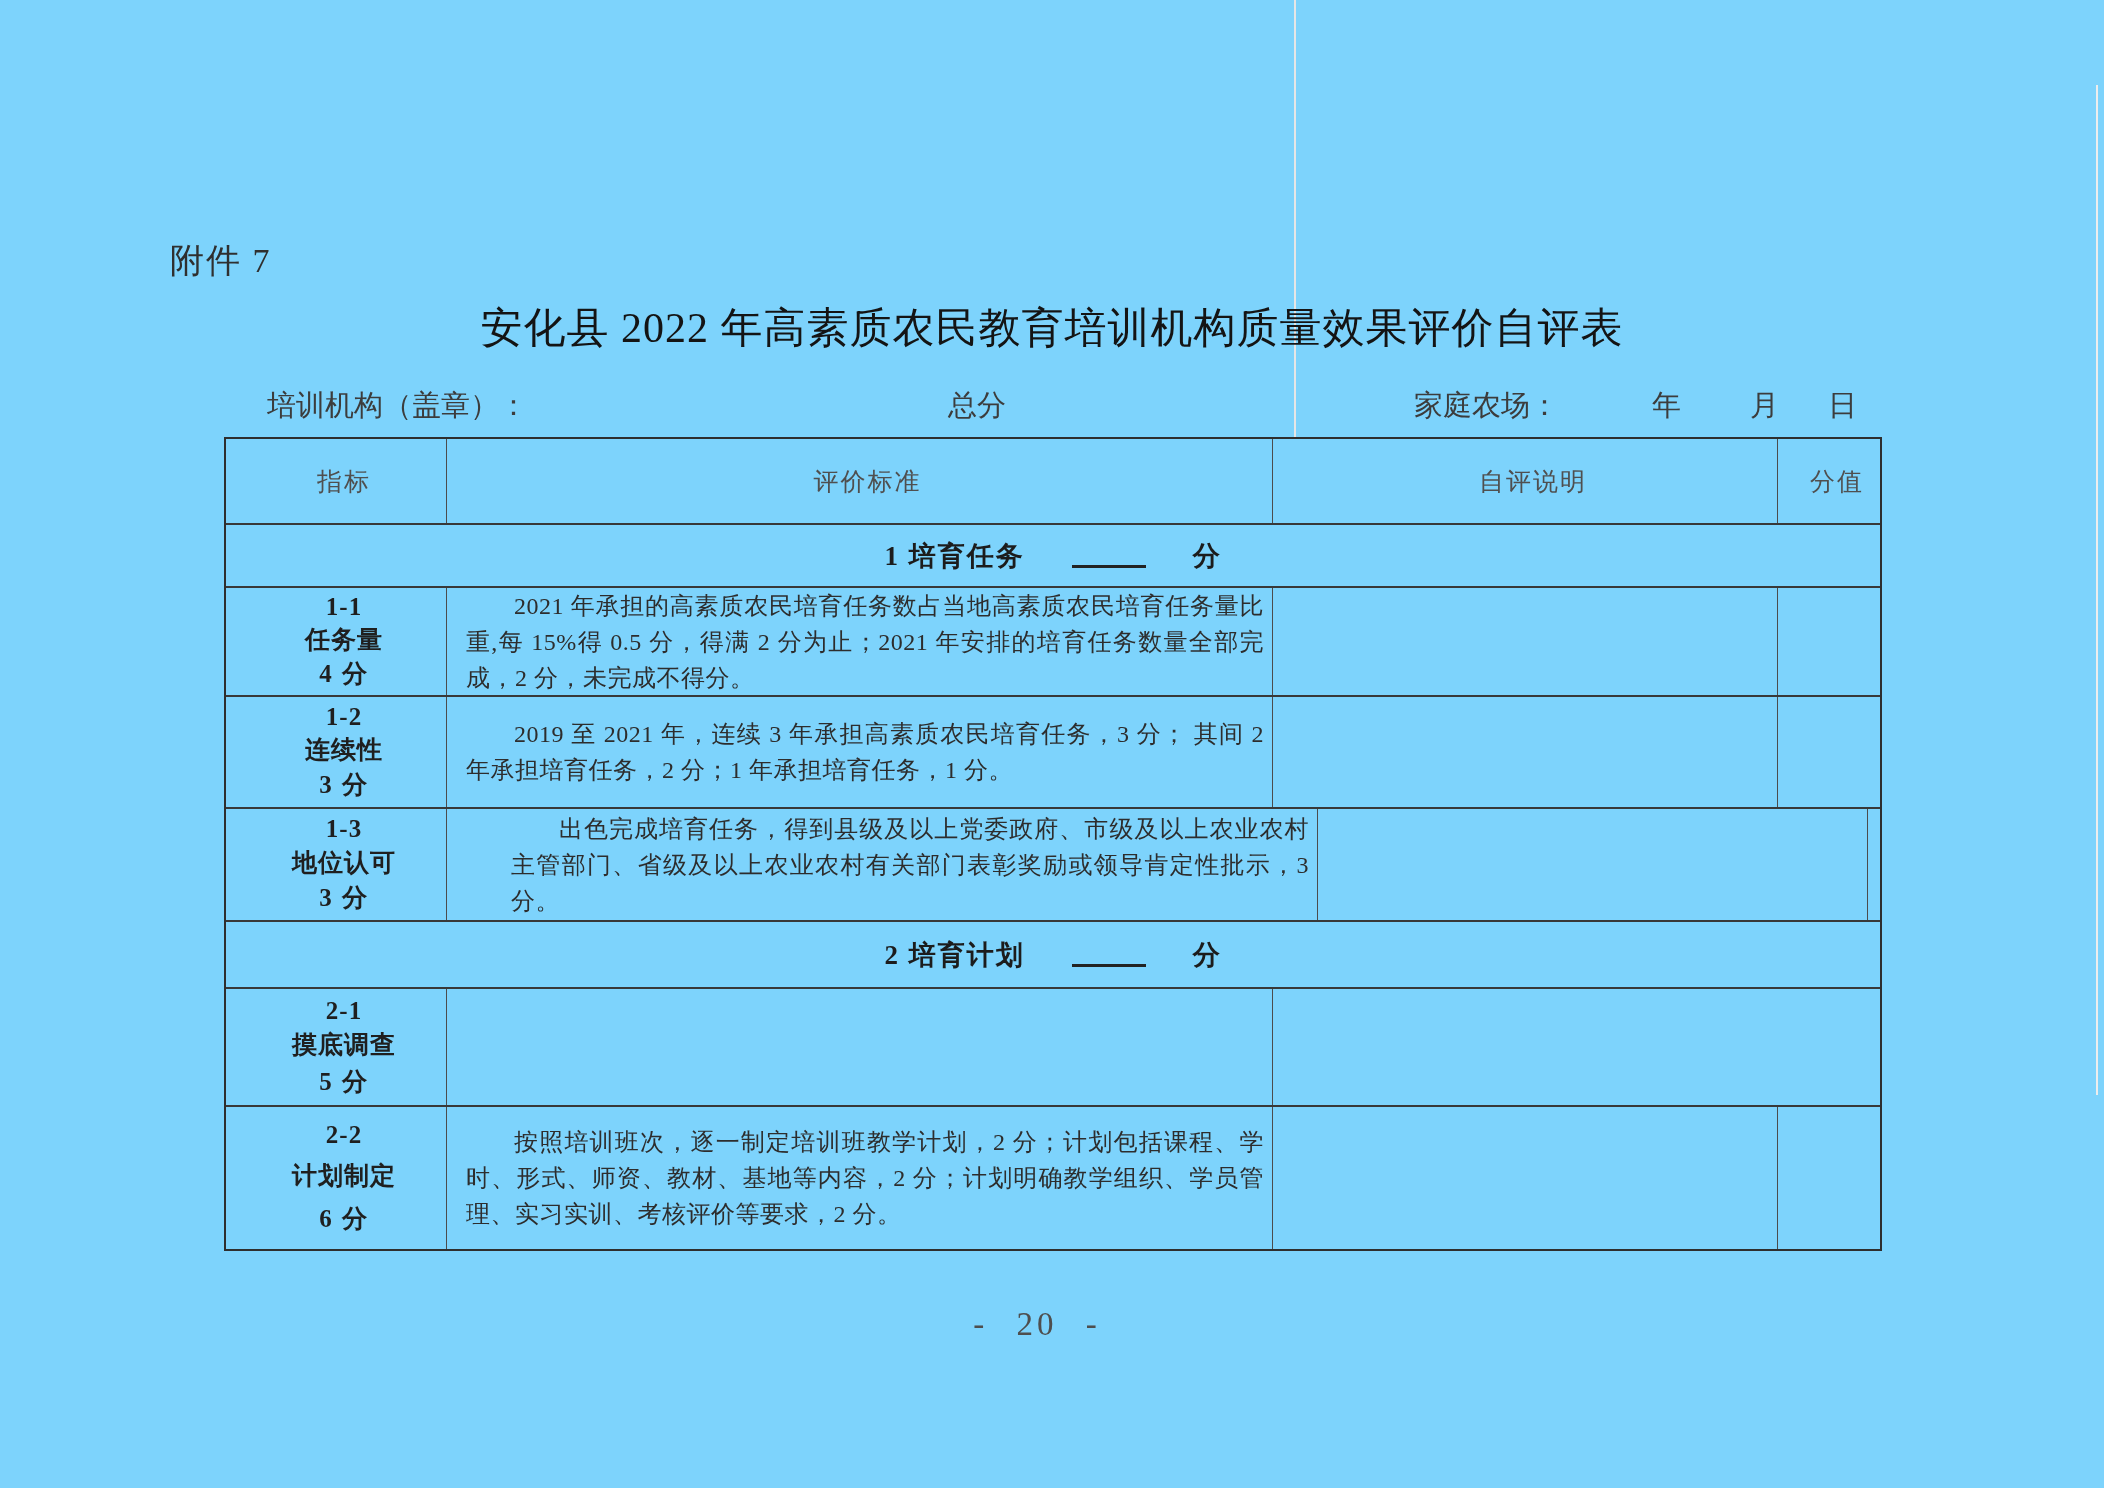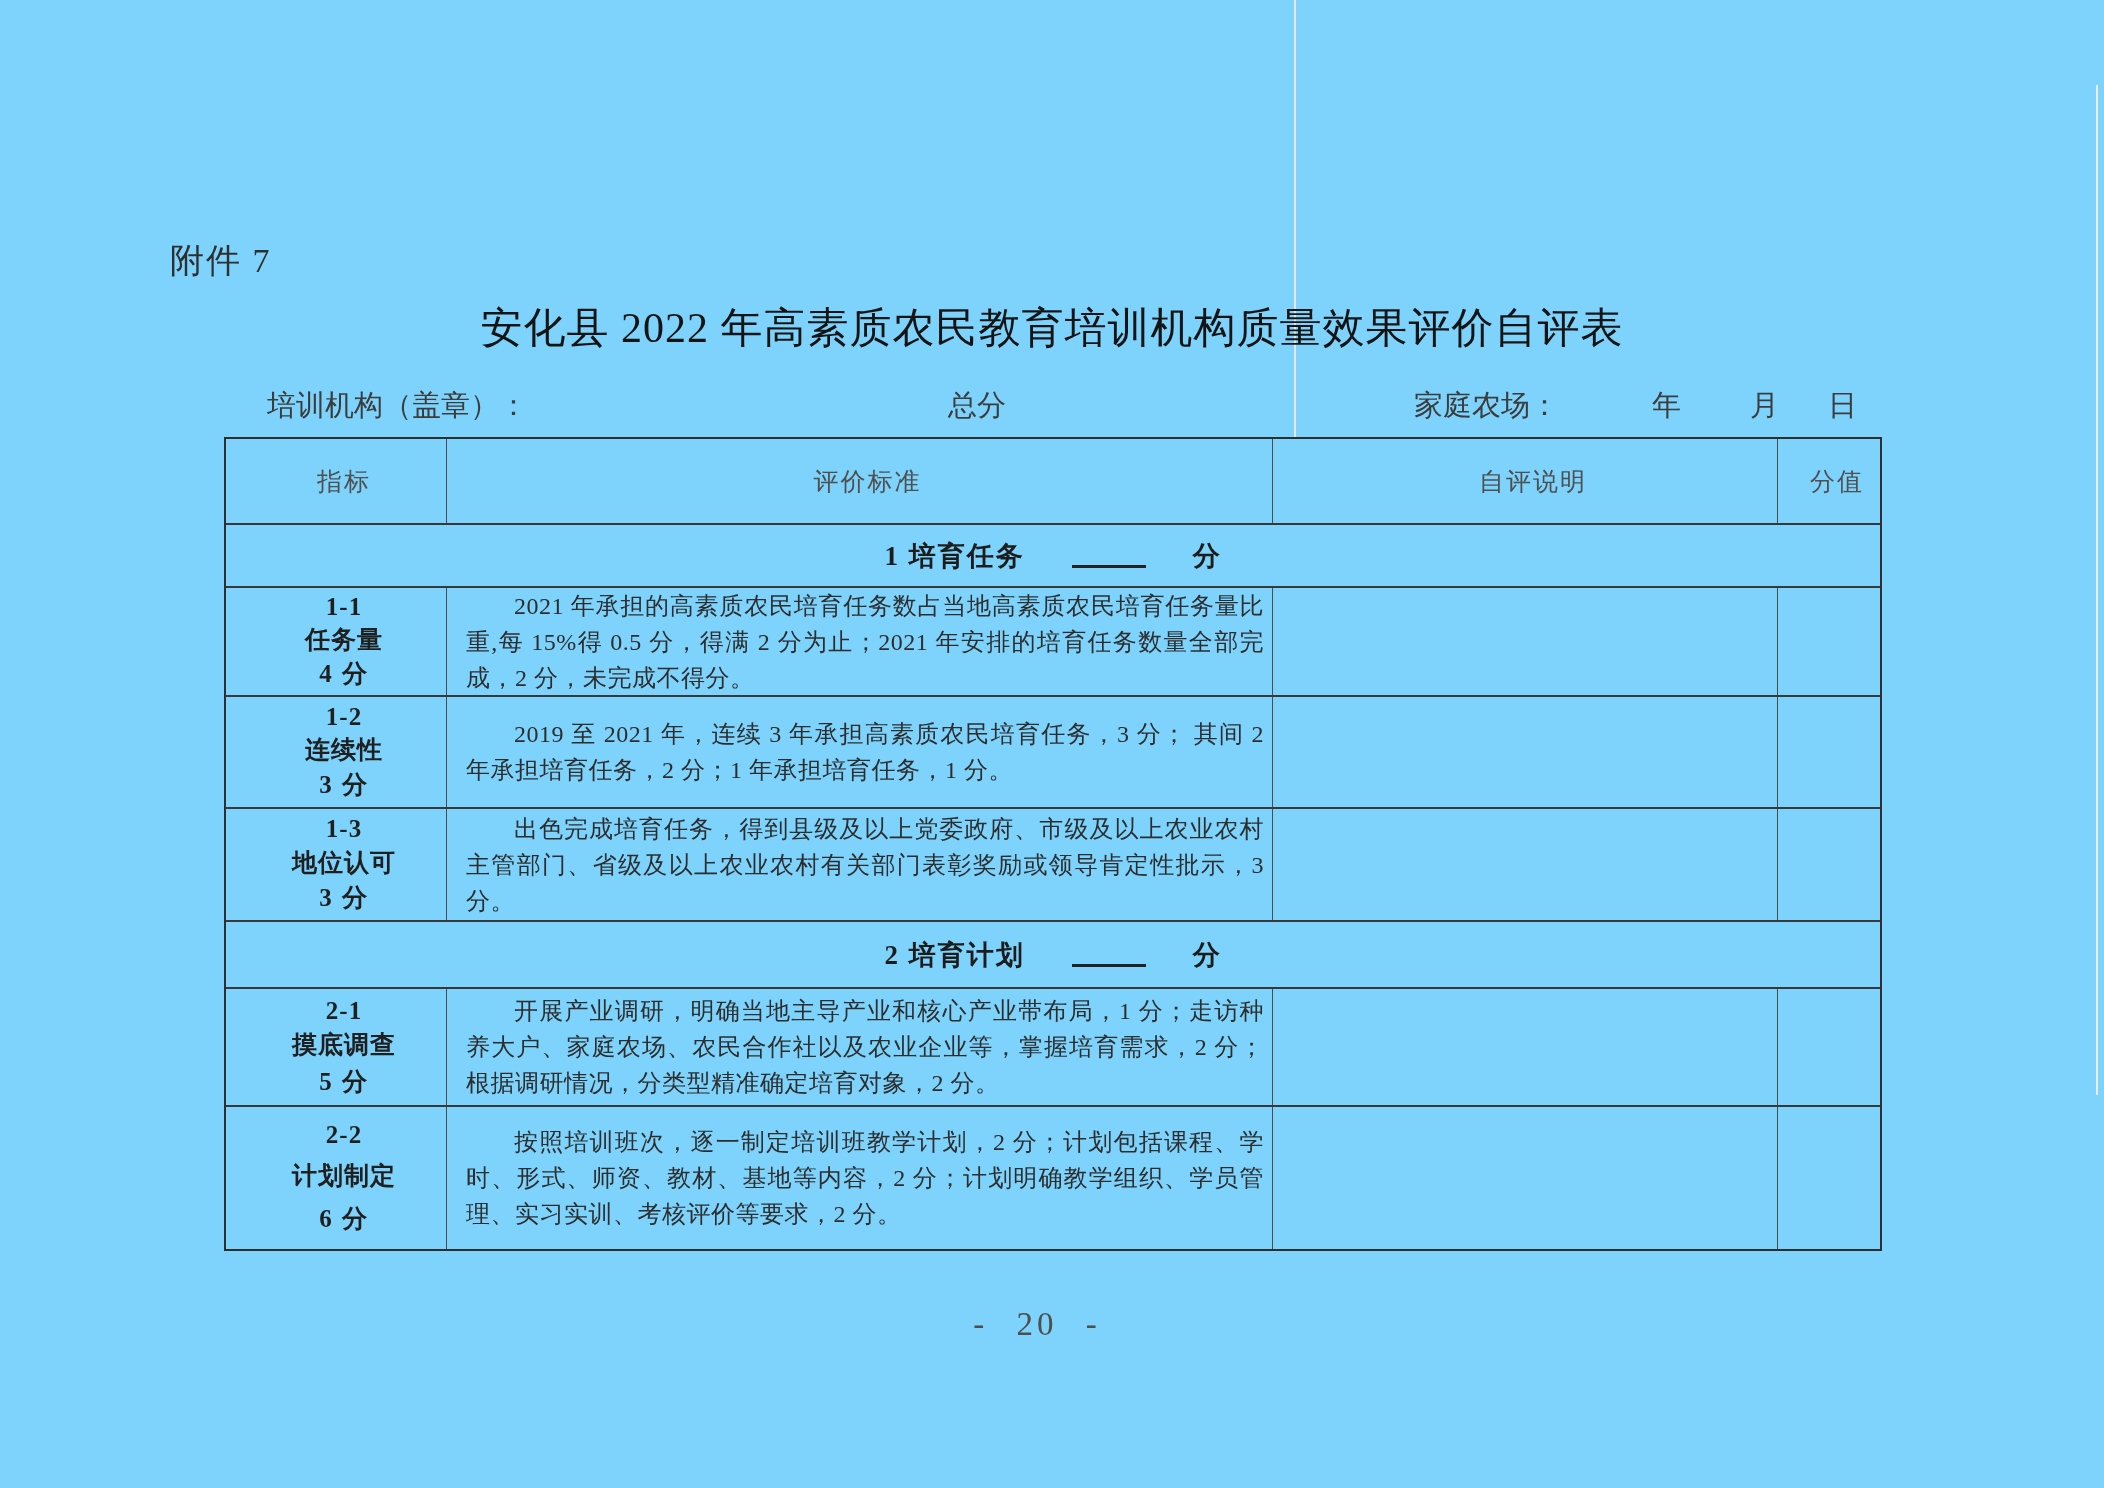--- a/index.html
+++ b/index.html
@@ -46,21 +46,21 @@
   }
   .t-row:last-child{border-bottom:none;}
   .t-row.sec{display:flex;}
   .cell{border-right:1px solid #4c4c4c;box-sizing:border-box;overflow:hidden;margin-left:16px;}
   .cell:last-child{border-right:none;}
 
   .row-h{height:84px;}
   .row-s1{height:61px;}
   .row-11{height:107px;}
   .row-12{height:110px;}
-  .row-13{height:111px;}
+  .row-13{height:111px;gap:45px;}
   .row-s2{height:65px;}
   .row-21{height:116px;}
   .row-22{height:142px;}
 
   .hdr{
     display:flex;align-items:center;justify-content:center;
     font-size:25px;color:#4f4f4f;letter-spacing:2px;
   }
   .sec-cell{
     flex:1;display:flex;align-items:center;justify-content:center;
@@ -179,23 +179,20 @@
         <span>分</span>
       </div>
     </div>
 
     <div class="t-row row-21">
       <div class="cell ind">
         <span class="code">2-1</span>
         <span class="name">摸底调查</span>
         <span class="score">5 分</span>
       </div>
-      <div class="cell crit">
-        <p>开展产业调研，明确当地主导产业和核心产业带布局，1 分；走访种养大户、家庭农场、农民合作社以及农业企业等，掌握培育需求，2 分；根据调研情况，分类型精准确定培育对象，2 分。</p>
-      </div>
       <div class="cell empty-cell"></div>
       <div class="cell empty-cell"></div>
     </div>
 
     <div class="t-row row-22">
       <div class="cell ind">
         <span class="code">2-2</span>
         <span class="name">计划制定</span>
         <span class="score">6 分</span>
       </div>

